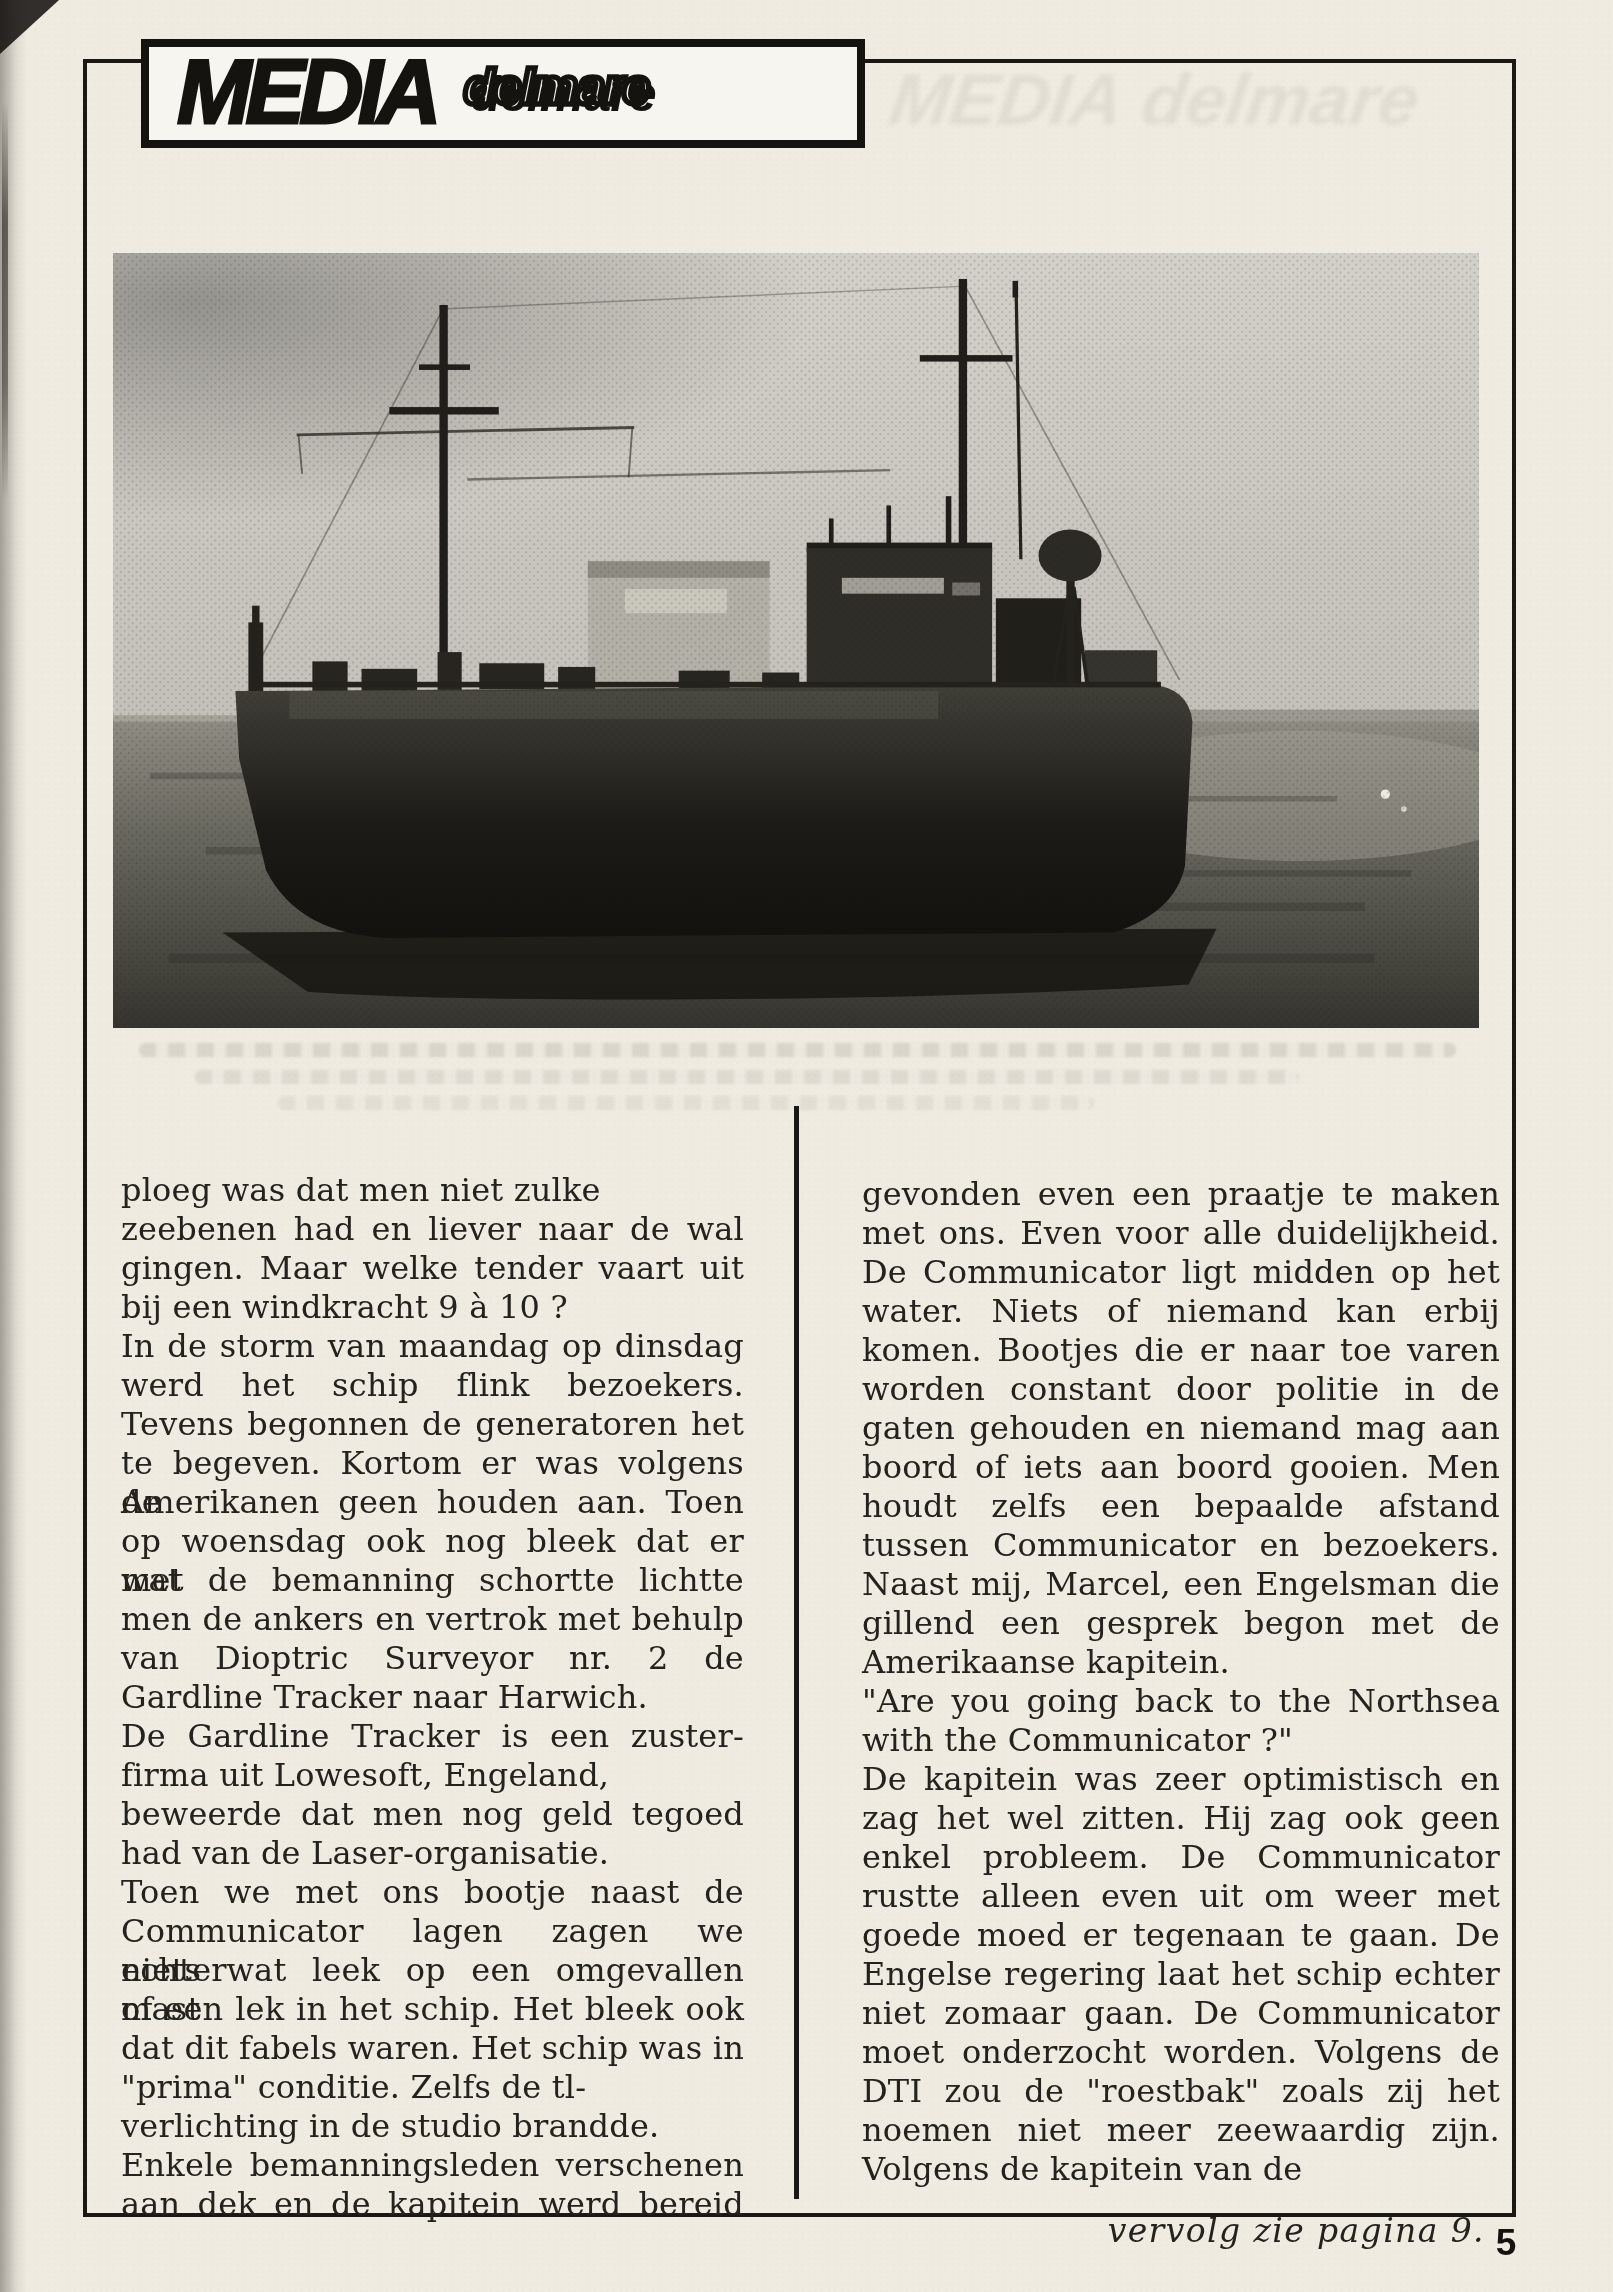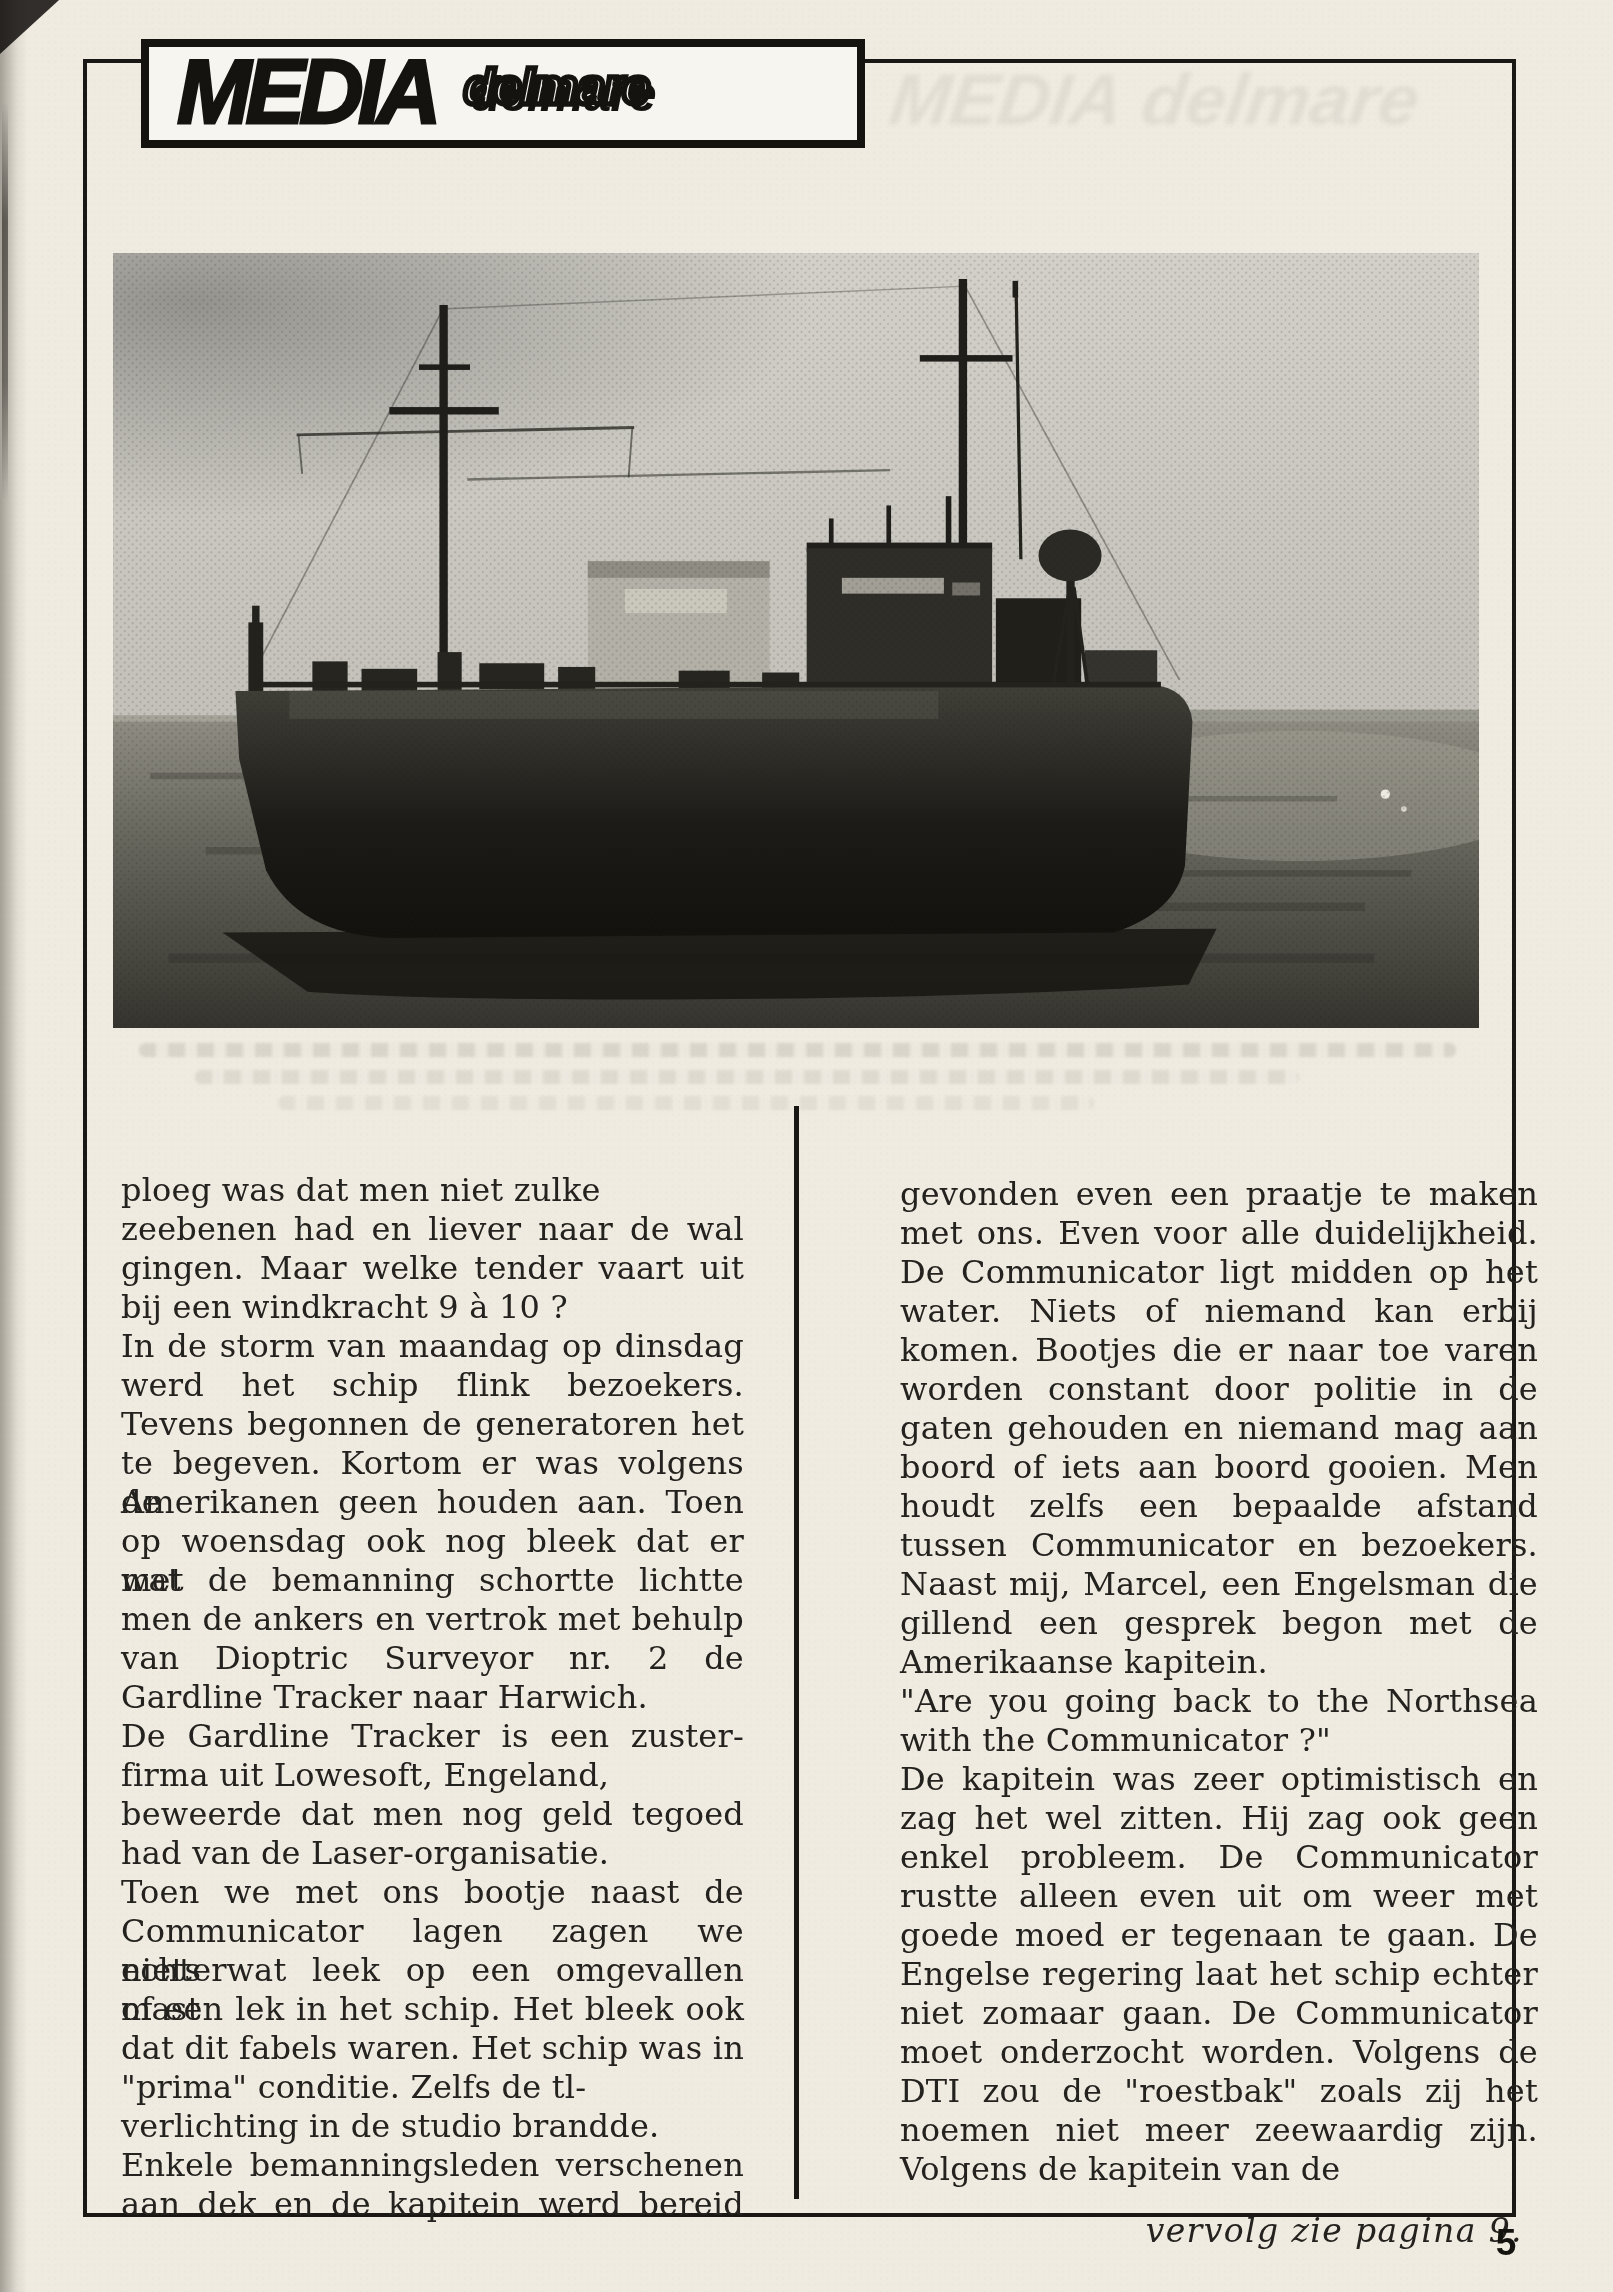--- a/index.html
+++ b/index.html
@@ -51,21 +51,21 @@
   .photo svg{display:block;width:100%;height:100%;}
   
   .bleed{position:absolute;height:14px;border-radius:6.5px;filter:blur(1.5px);
     background:repeating-linear-gradient(90deg, rgba(110,106,96,.17) 0 16.7px, rgba(110,106,96,.02) 16.7px 29px);}
   .bleed.b1{left:139px;top:1043px;width:1317px;}
   .bleed.b2{left:195px;top:1070px;width:1104px;opacity:.8;}
   .bleed.b3{left:278px;top:1096px;width:816px;opacity:.6;}
   
   .col{position:absolute;font-size:32px;line-height:39px;letter-spacing:0.2px;margin-top:44px;}
   .col-left{left:121px;top:1127px;width:623px;}
-  .col-right{left:900px;top:1131px;width:638px;}
+  .col-right{left:862px;top:1131px;width:638px;}
   .tline{height:39px;white-space:nowrap;overflow:visible;}
   .tline.j{text-align:justify;text-align-last:justify;white-space:normal;}
   .divider{position:absolute;left:794px;top:1106px;width:4.6px;height:1093px;background:var(--frame);}
   .continuation{margin-top:22px;height:39px;text-align:right;font-style:italic;
     font-size:33px;letter-spacing:1.4px;padding-right:15px;}
   
   .page-number{position:absolute;left:1482px;top:2222px;width:48px;text-align:center;
     font-family:"Liberation Sans", sans-serif;font-weight:bold;font-size:37px;color:#15130f;}
 </style>
 </head>

